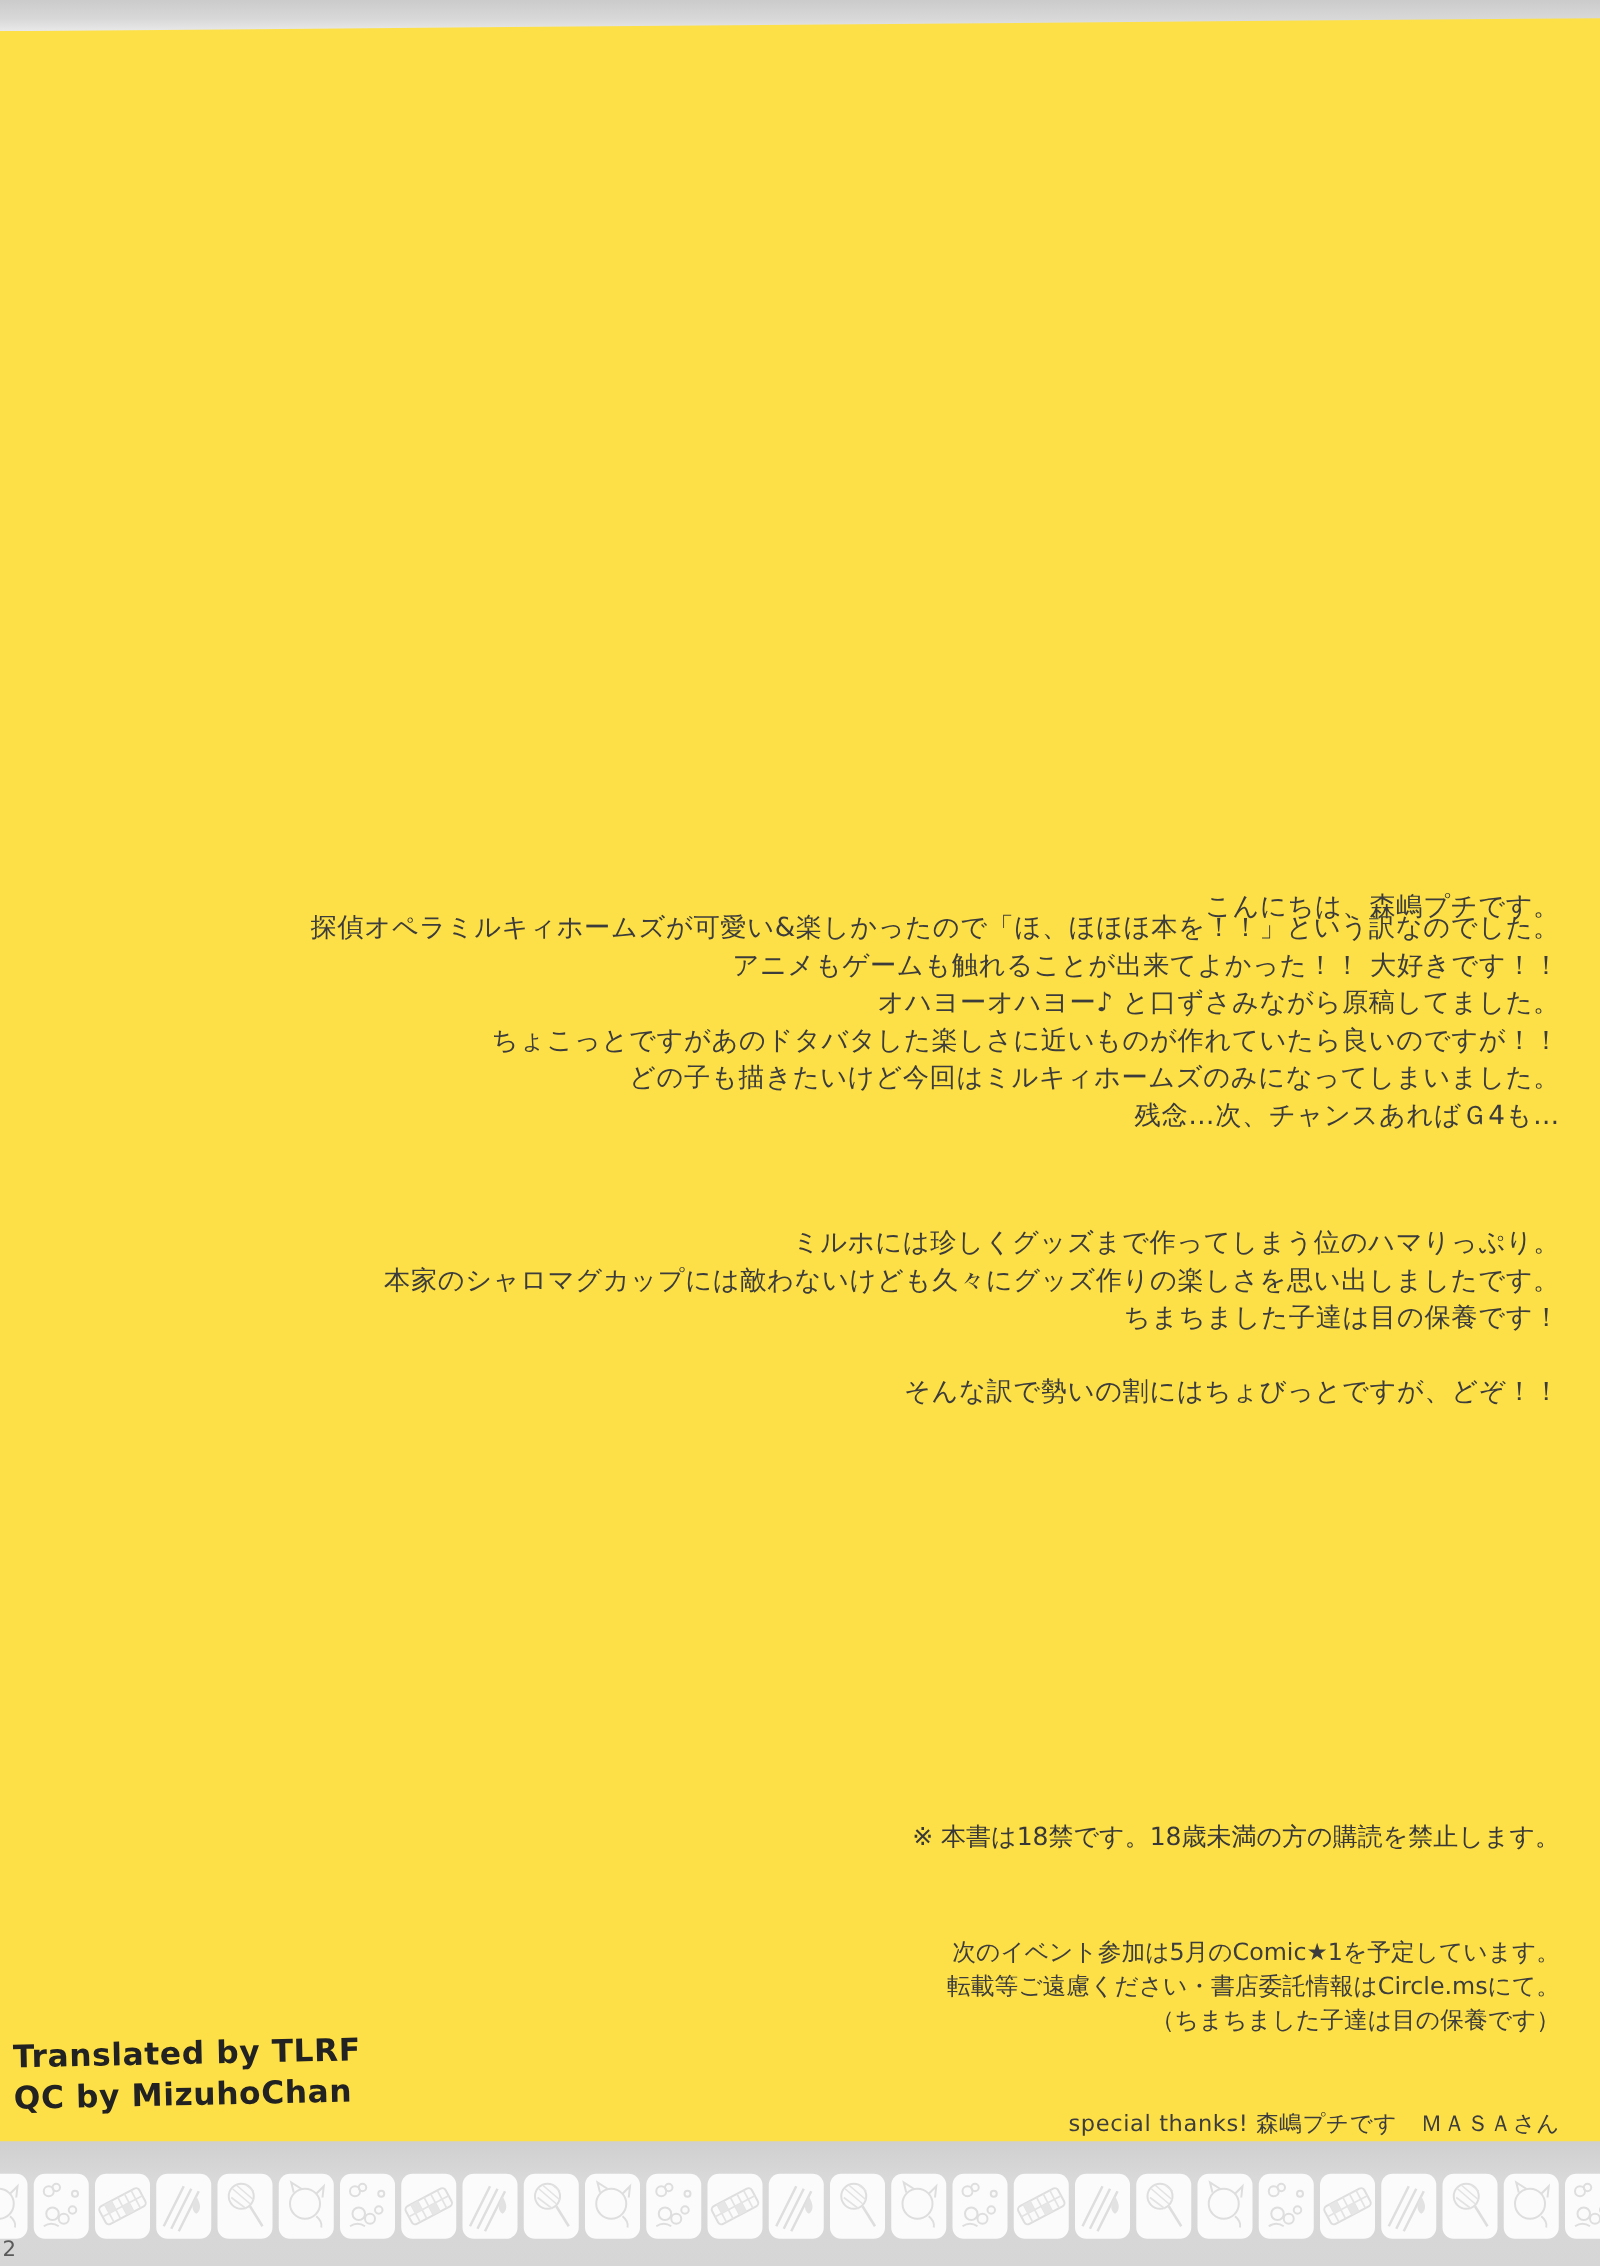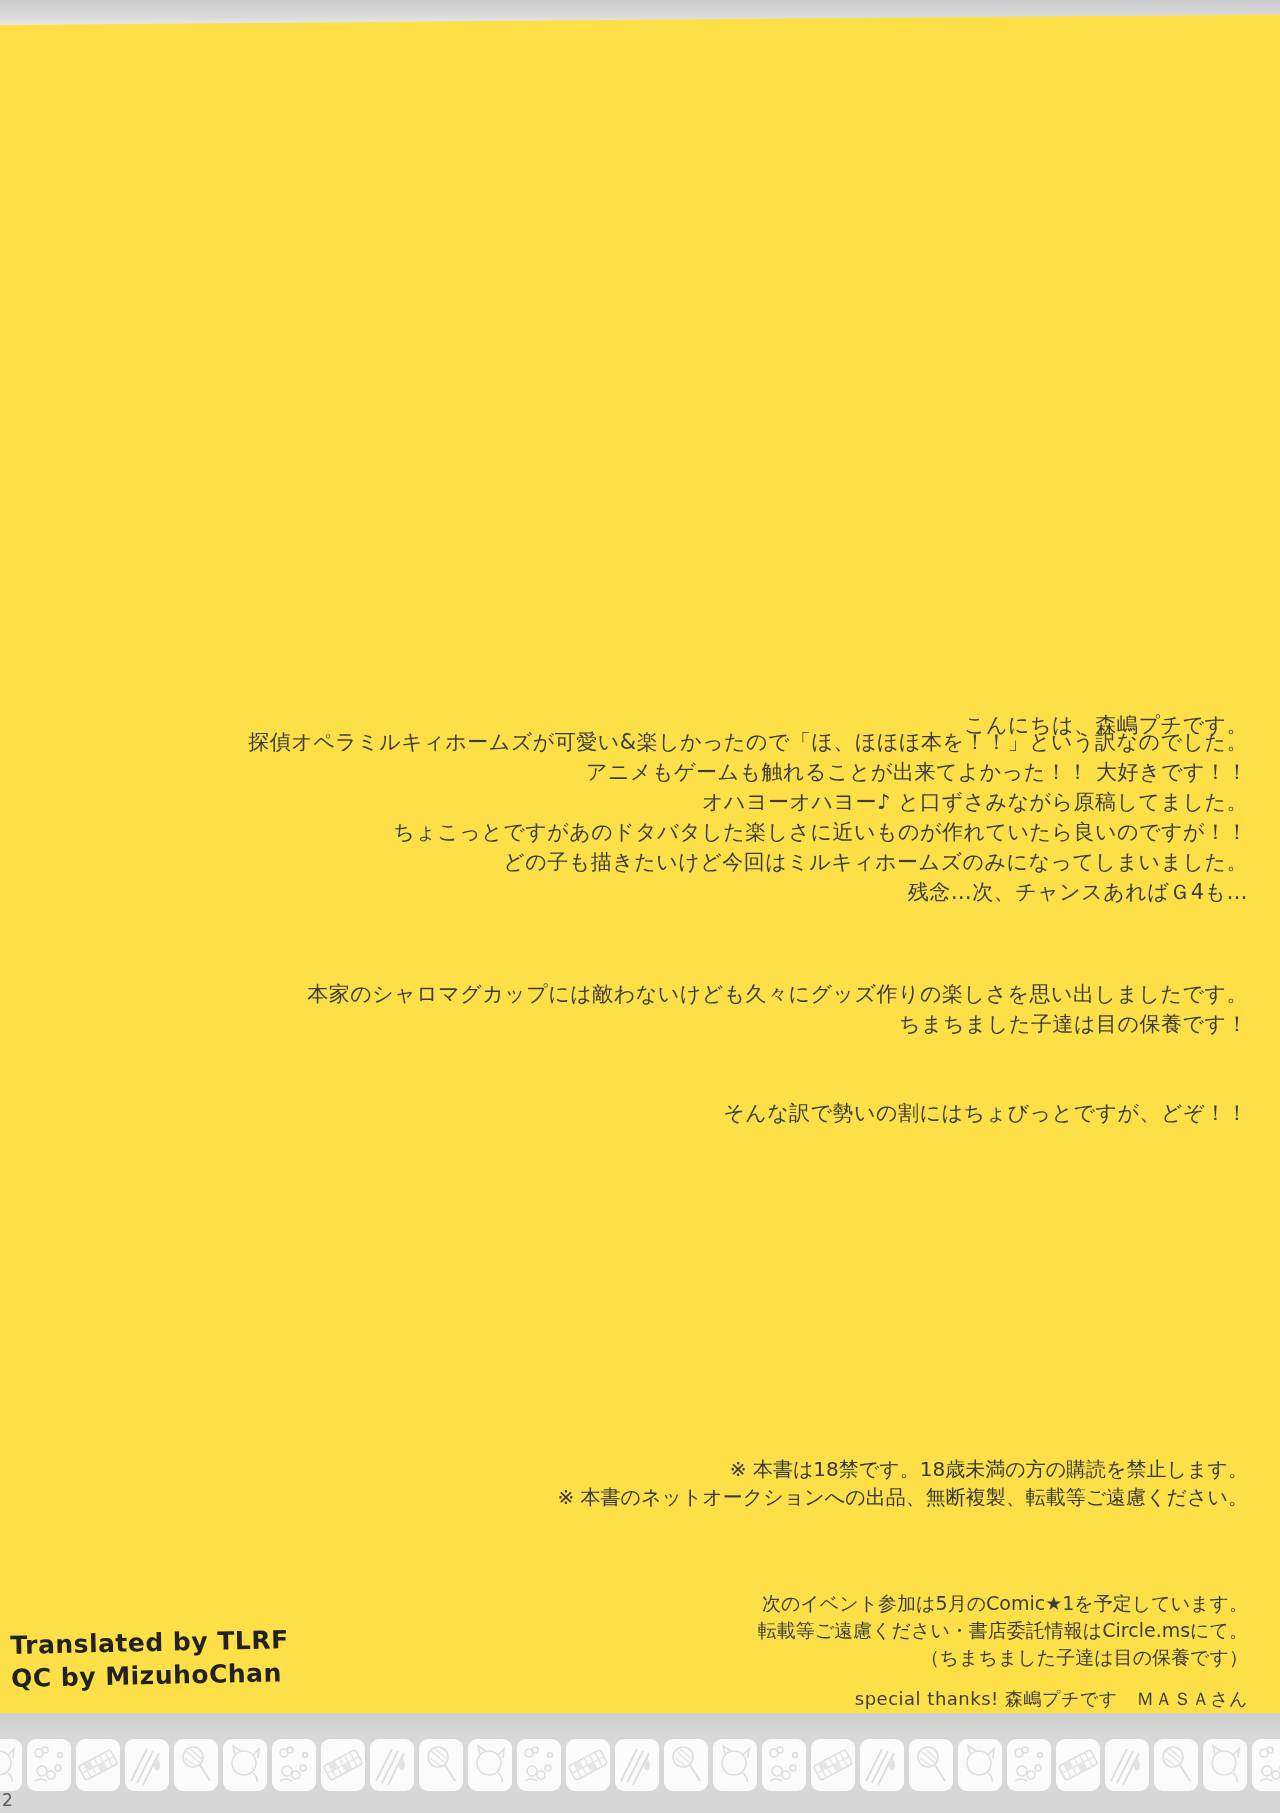--- a/index.html
+++ b/index.html
@@ -23,21 +23,21 @@
   .rblock{
     position:absolute;right:32px;text-align:right;white-space:nowrap;
   }
   .letter{font-size:21px;line-height:30px;letter-spacing:0.5px;color:#3c3c3c;}
   .greeting{top:710px;}
   .para1{top:727px;}
   .para2{top:979px;}
   .closing{top:1098px;}
   .colophon{top:1322px;font-size:21px;line-height:33px;color:#333;}
   .notices{top:1455px;font-size:20px;line-height:28px;color:#383838;}
-  .events{top:1590px;font-size:19px;line-height:27px;color:#3d3d3d;}
+  .events{top:1549px;font-size:19px;line-height:27px;color:#3d3d3d;}
   .thanks{top:1687px;font-size:18px;letter-spacing:0.5px;color:#3d3d3d;}
   
   .credits{
     position:absolute;left:10px;top:1629px;
     font-size:25px;line-height:33px;font-weight:bold;color:#222;
     transform:rotate(-1.2deg);transform-origin:left top;
     letter-spacing:0.5px;white-space:nowrap;
   }
   
   .footer-strip{
@@ -74,32 +74,32 @@
   <div class="rblock letter para1">
     <div>探偵オペラミルキィホームズが可愛い&amp;楽しかったので「ほ、ほほほ本を！！」という訳なのでした。</div>
     <div>アニメもゲームも触れることが出来てよかった！！ 大好きです！！</div>
     <div>オハヨーオハヨー♪ と口ずさみながら原稿してました。</div>
     <div>ちょこっとですがあのドタバタした楽しさに近いものが作れていたら良いのですが！！</div>
     <div>どの子も描きたいけど今回はミルキィホームズのみになってしまいました。</div>
     <div>残念…次、チャンスあればＧ4も…</div>
   </div>
 
   <div class="rblock letter para2">
+    <div>ミルホには珍しくグッズまで作ってしまう位のハマりっぷり。</div>
     <div>本家のシャロマグカップには敵わないけども久々にグッズ作りの楽しさを思い出しましたです。</div>
     <div>ちまちました子達は目の保養です！</div>
   </div>
 
   <div class="rblock letter closing">
     <div>そんな訳で勢いの割にはちょびっとですが、どぞ！！</div>
   </div>
 
 
   <div class="rblock notices">
     <div>※ 本書は18禁です。18歳未満の方の購読を禁止します。</div>
-    <div>※ 本書のネットオークションへの出品、無断複製、転載等ご遠慮ください。</div>
   </div>
 
   <div class="rblock events">
     <div>次のイベント参加は5月のComic★1を予定しています。</div>
     <div>転載等ご遠慮ください・書店委託情報はCircle.msにて。</div>
     <div>（ちまちました子達は目の保養です）</div>
   </div>
 
   <div class="rblock thanks">
     <div>special thanks! 森嶋プチです　ＭＡＳＡさん</div>

